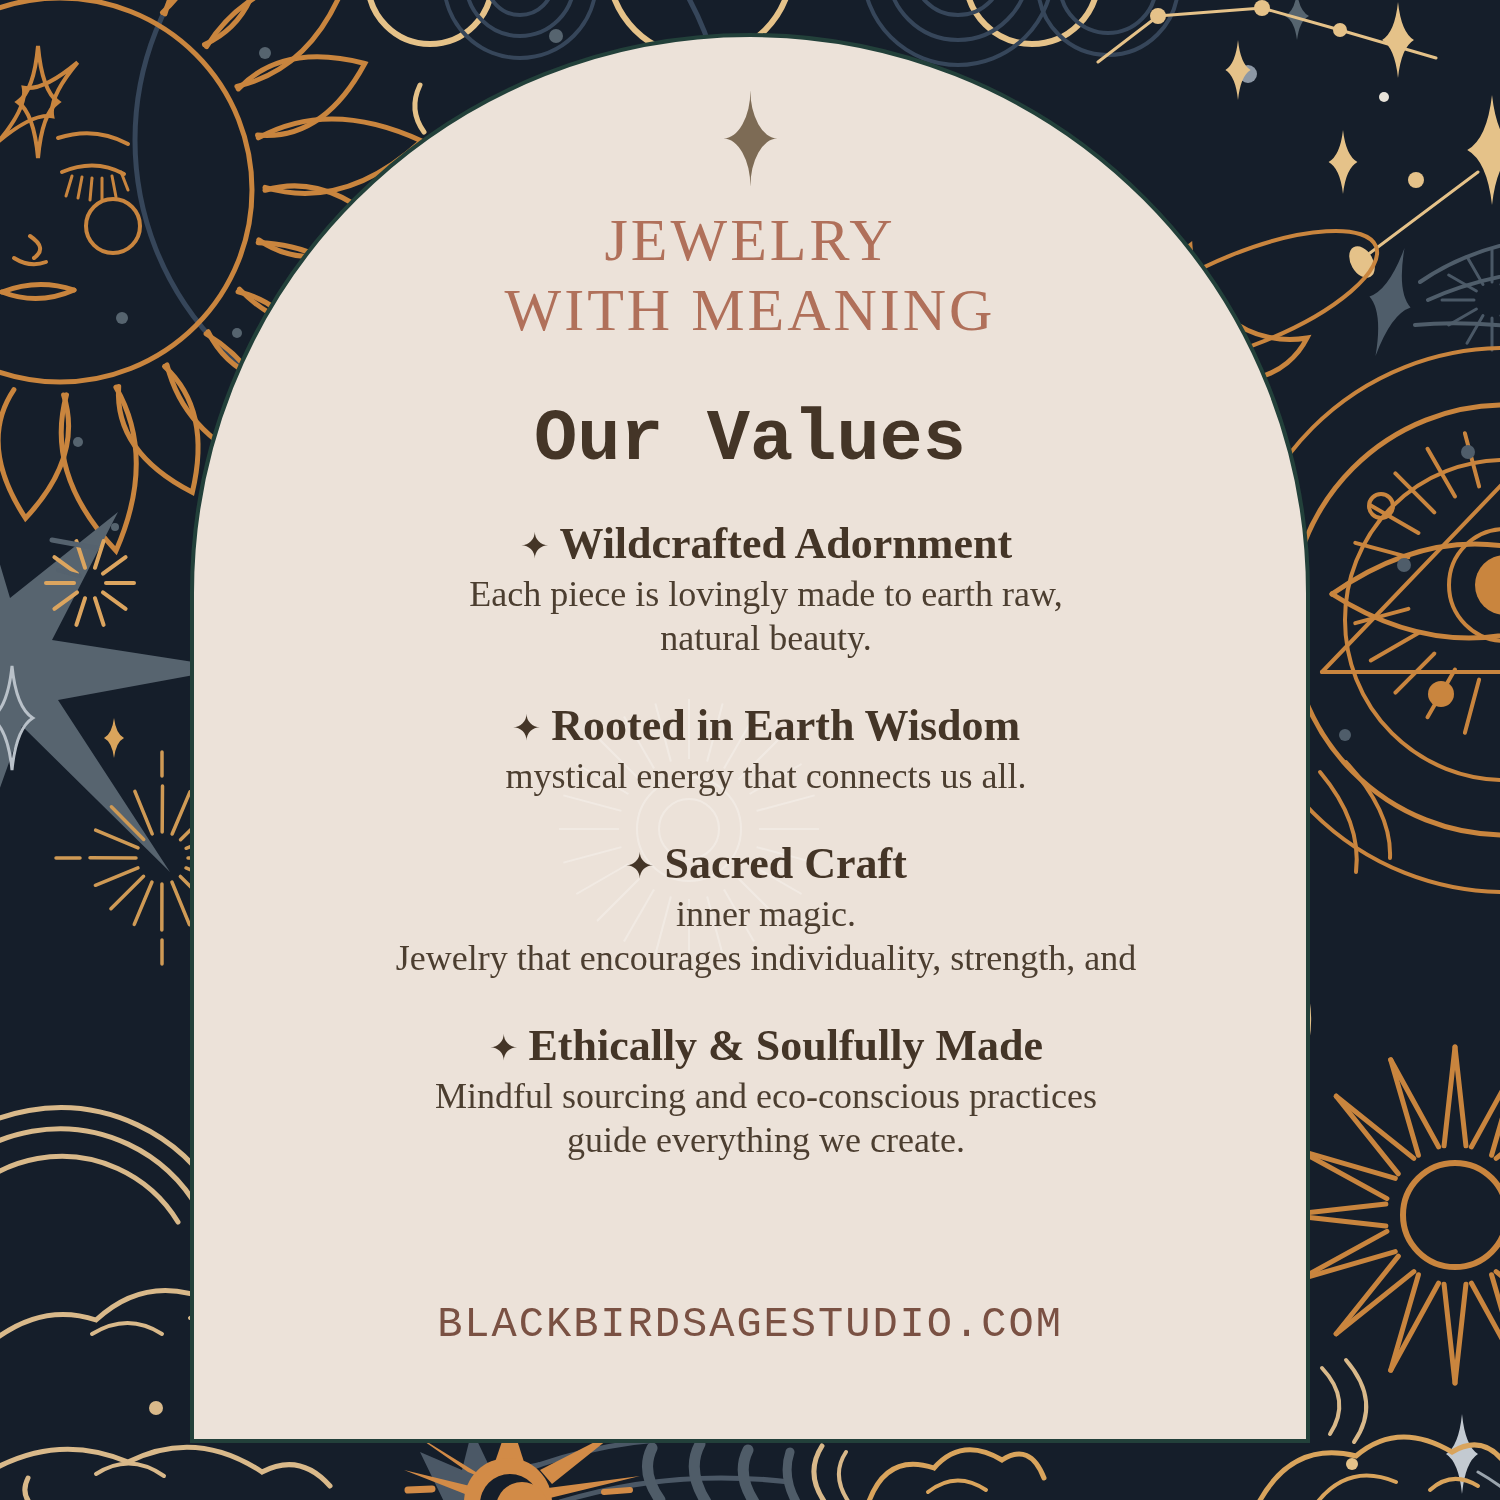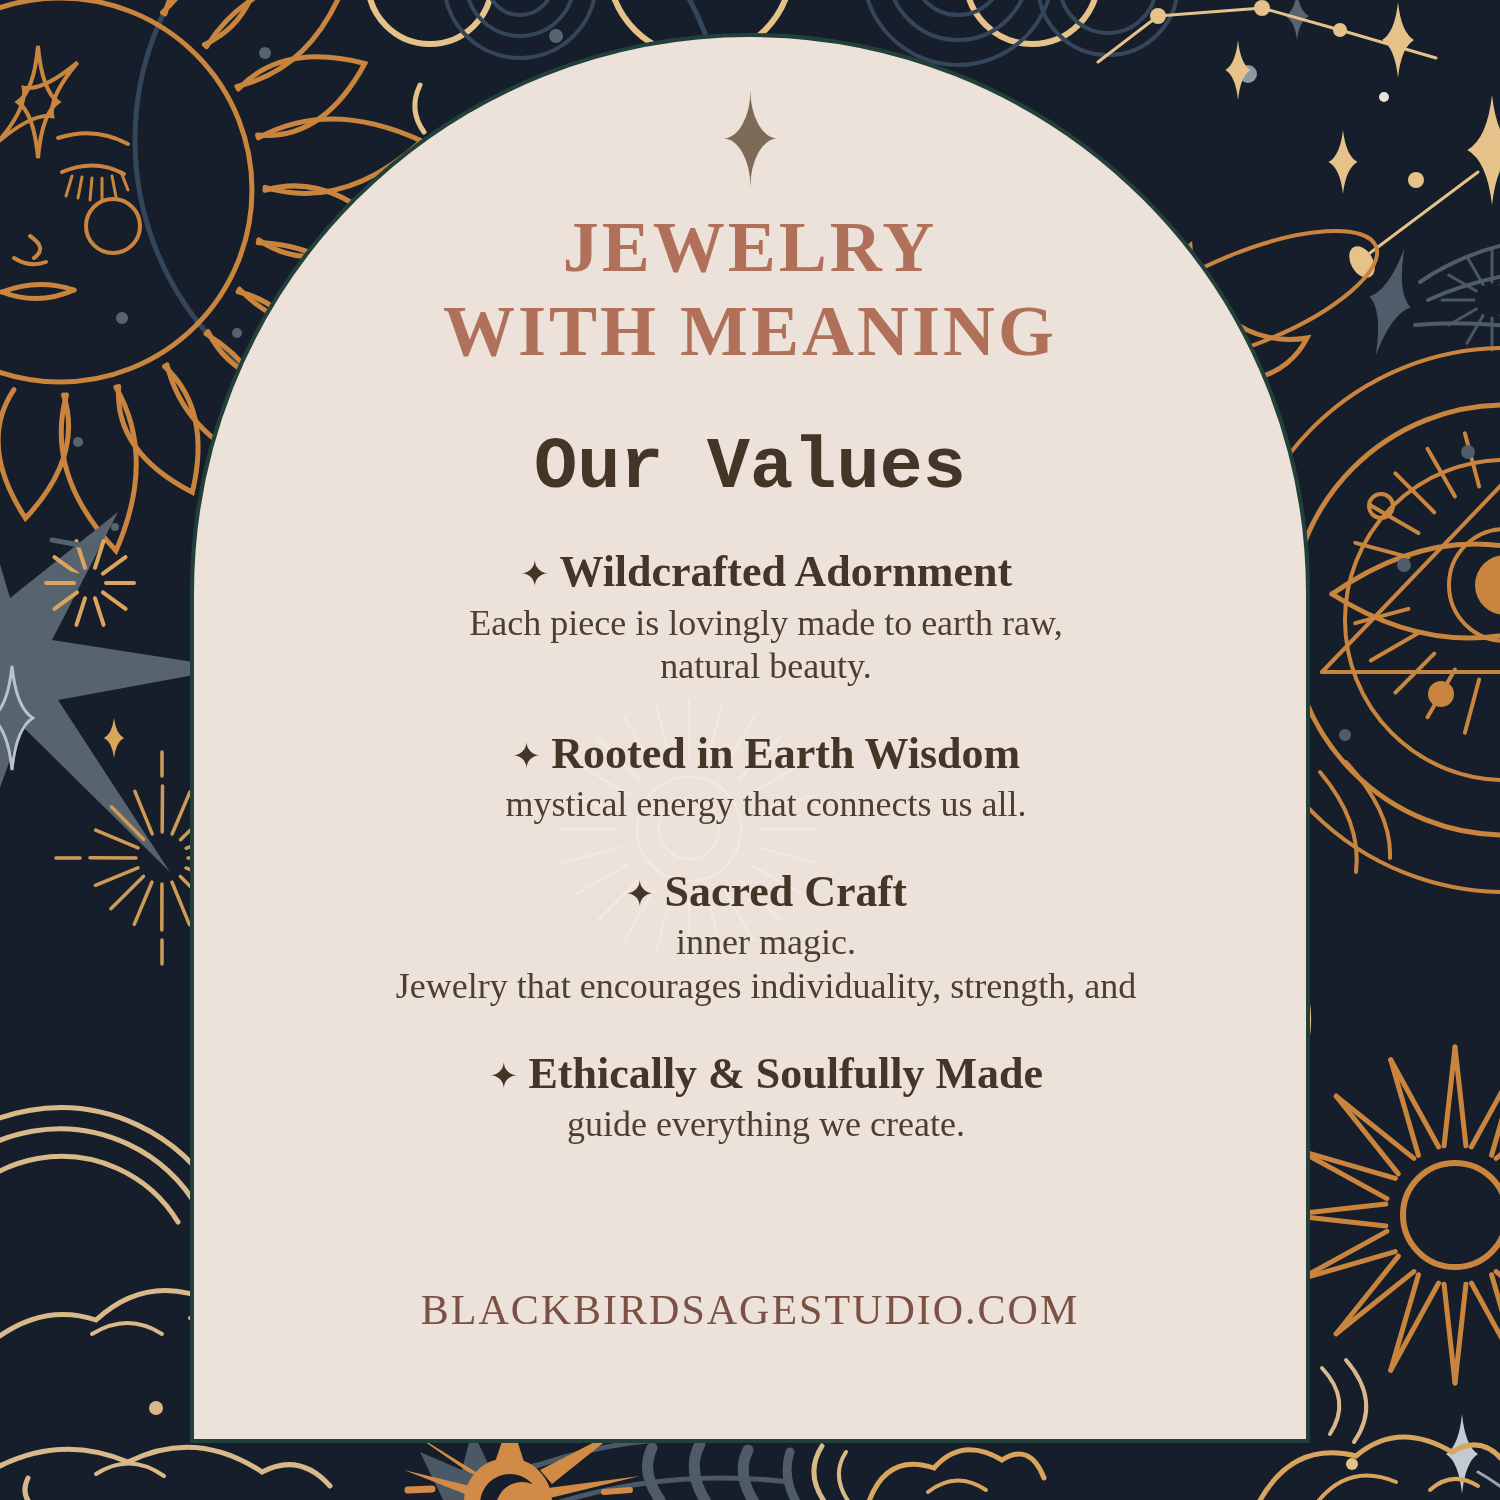--- a/index.html
+++ b/index.html
@@ -16,30 +16,30 @@
     background:var(--cream);border:4px solid var(--teal);
     border-radius:560px 560px 0 0;z-index:1;overflow:hidden;
   }
   #wm-svg{position:absolute;left:0;top:0;opacity:.28;pointer-events:none;}
   .arch-content{position:absolute;inset:0;text-align:center;z-index:2;}
   .sparkle{
     display:inline-block;margin-top:50px;font-size:108px;line-height:1;
     font-family:"DejaVu Sans",sans-serif;color:var(--sparkle);
     transform:scaleX(.66) scaleY(1.18);
   }
-  .title{margin-top:10px;font-size:72px;line-height:1.17;font-weight:700;
+  .title{margin-top:10px;font-size:60px;line-height:1.17;font-weight:400;
     letter-spacing:3px;color:var(--title);text-align:center;}
   .values-heading{margin-top:54px;font-size:72px;font-weight:700;color:var(--heading);font-family:Liberation Mono, monospace;}
   .values{margin-top:34px;}
   .value{margin-bottom:36px;padding-left:32px;}
   .value-title{font-size:44px;font-weight:700;line-height:1.32;color:var(--heading);}
   .bullet{font-family:"DejaVu Sans",sans-serif;font-size:.8em;margin-right:10px;}
   .value-body{font-size:36px;line-height:1.22;color:var(--body);}
-  .website{position:absolute;bottom:105px;width:100%;font-size:42px;
-    letter-spacing:2px;color:var(--website);}
+  .website{position:absolute;bottom:90px;width:100%;font-size:42px;
+    letter-spacing:2px;color:var(--website);font-family:Liberation Mono, monospace;}
 </style>
 </head>
 <body>
 
 <div>
 
   <svg id="bg-svg" width="1500" height="1500" viewBox="0 0 1500 1500">
       <g>
         <circle cx="430" cy="140" r="295" stroke="#36465a" stroke-width="5" fill="none"></circle>
         <line x1="552.8728066433488" y1="226.0364654526569" x2="675.7456132866976" y2="312.0729309053138" stroke="#36465a" stroke-width="4" stroke-linecap="round"></line>
@@ -353,20 +353,21 @@
             <span class="bullet">✦</span><span>Sacred Craft</span>
           </div>
           <div class="value-body">inner magic.</div>
           <div class="value-body">Jewelry that encourages individuality, strength, and</div>
         </div>
 
         <div class="value">
           <div class="value-title">
             <span class="bullet">✦</span><span>Ethically &amp; Soulfully Made</span>
           </div>
+          <div class="value-body">Mindful sourcing and eco-conscious practices</div>
           <div class="value-body">guide everything we create.</div>
         </div>
       </div>
 
       <div class="website">BLACKBIRDSAGESTUDIO.COM</div>
     </div>
   </div>
 </div>
 
 </body></html>

